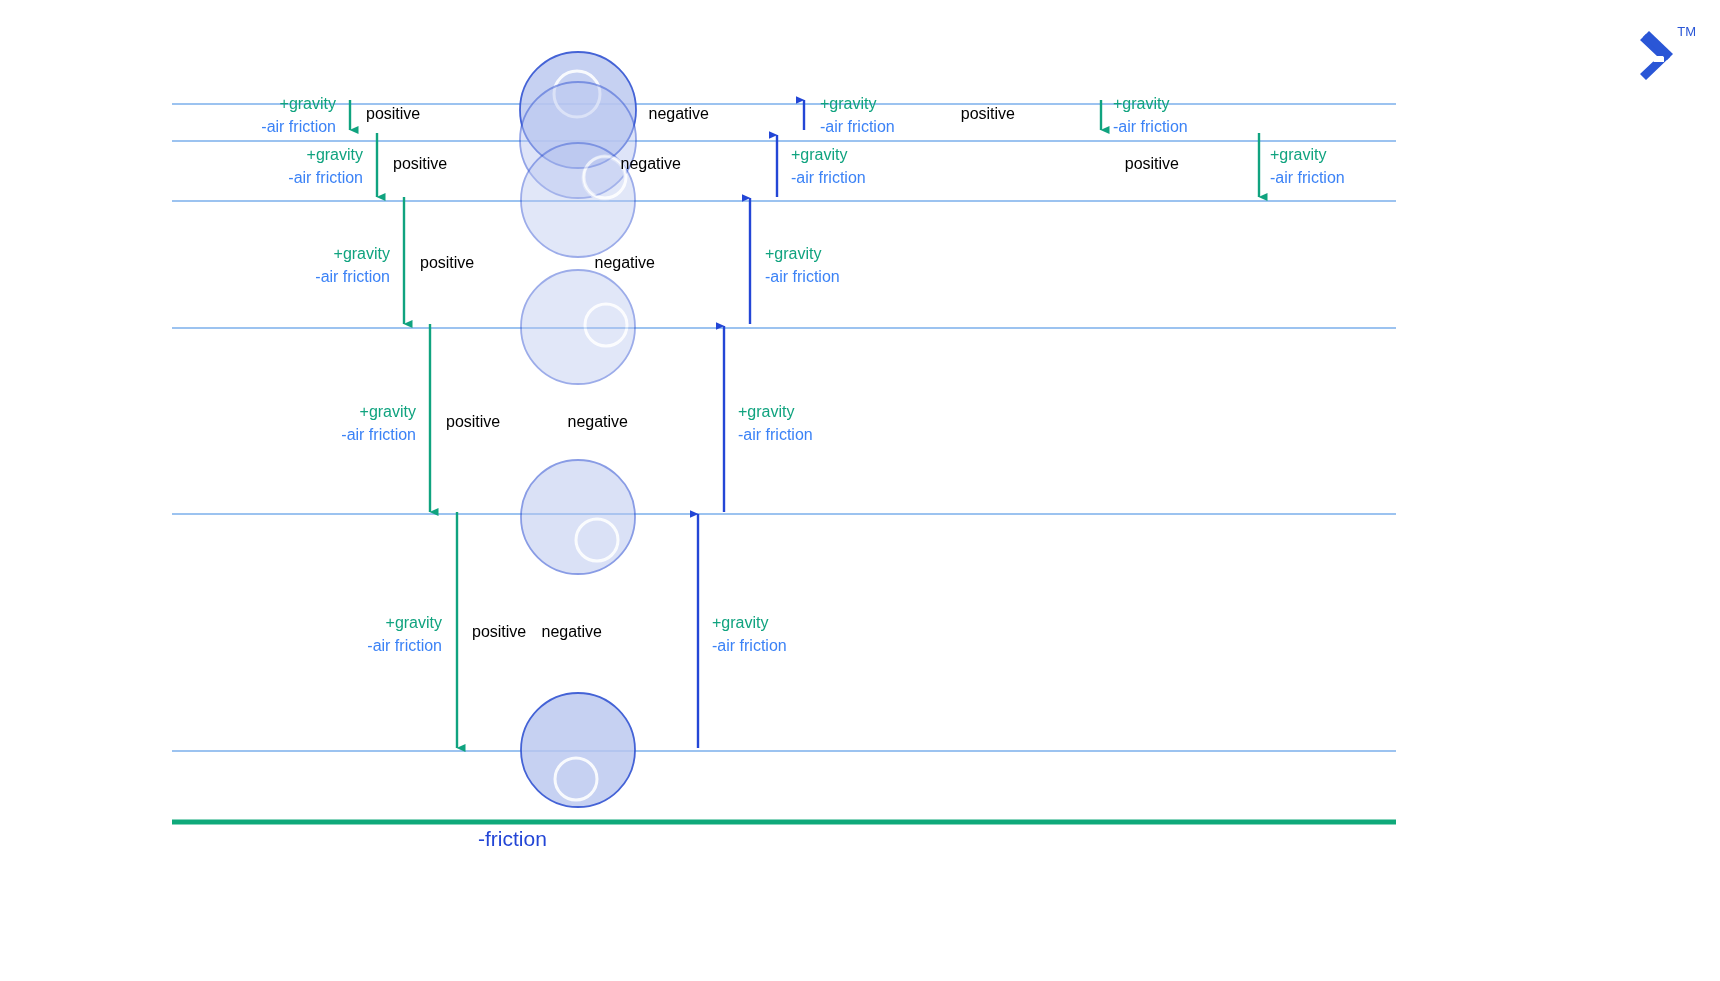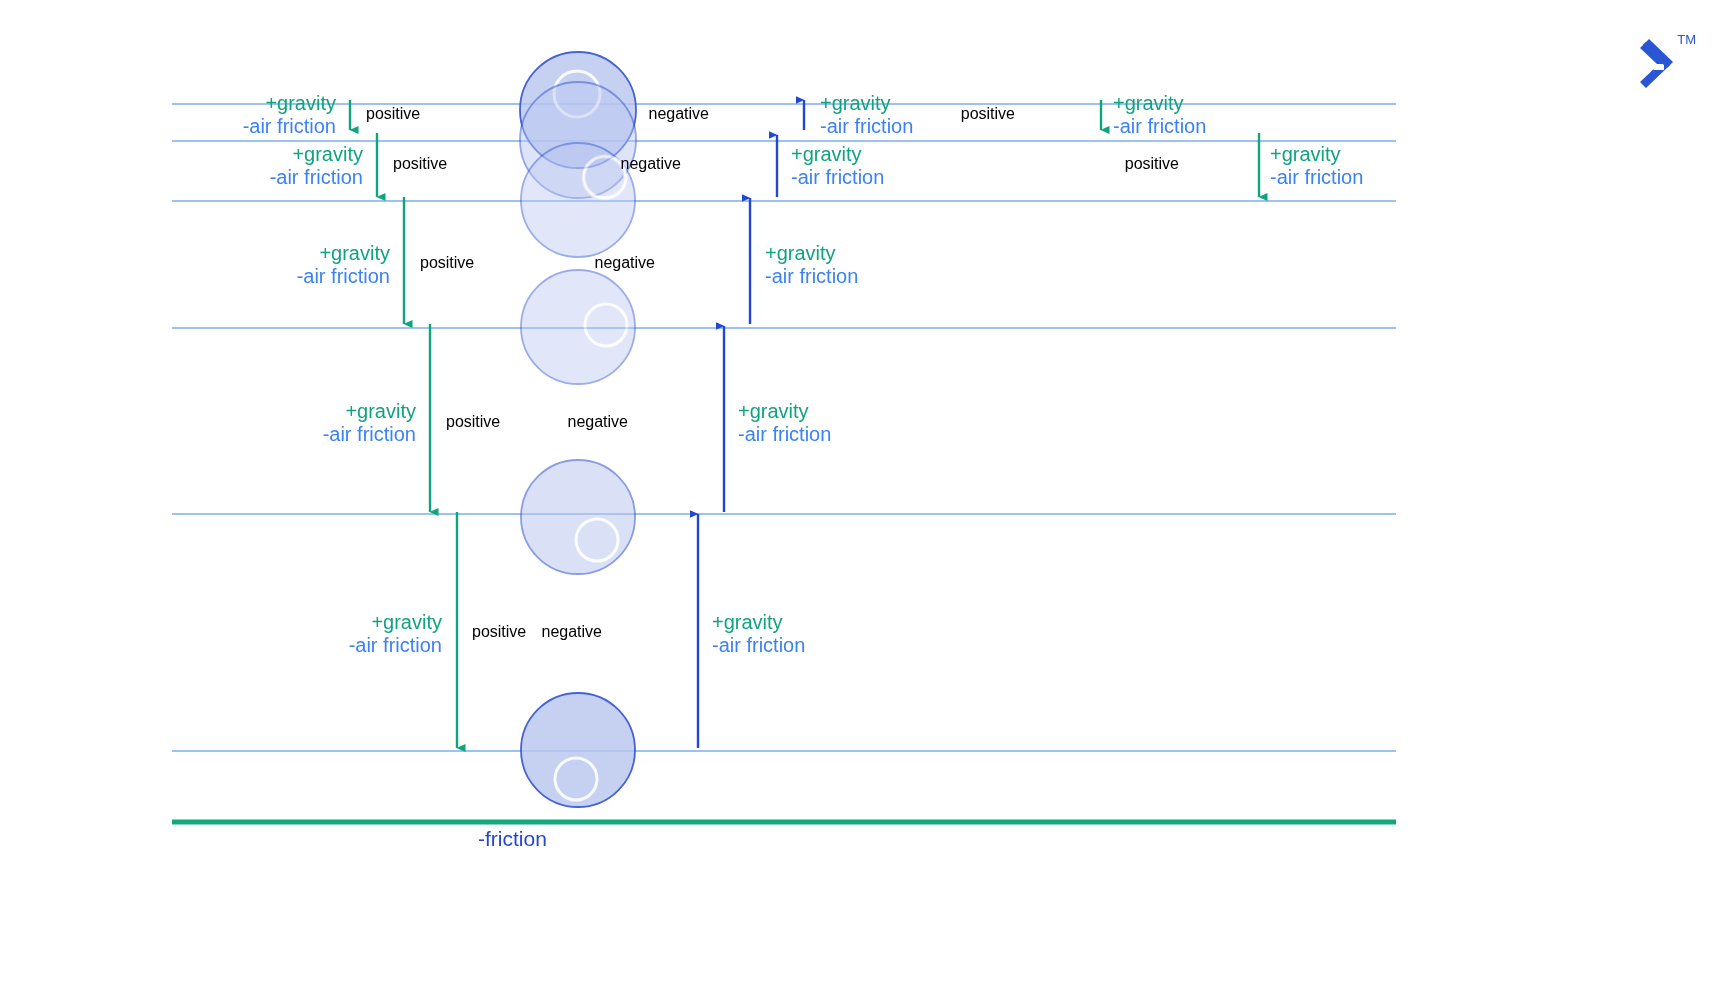--- a/index.html
+++ b/index.html
@@ -31,34 +31,33 @@
   .lbl {
     position: absolute;
     white-space: pre;
     font-size: 16px;
     line-height: 22px;
     font-family: "Liberation Sans", "DejaVu Sans", sans-serif;
   }
   .lbl.right  { text-align: right; }
   .lbl.left   { text-align: left; }
   .lbl.center { text-align: left; }
-  .force-lbl { font-size: 20px; line-height: 23px; }
+  .force-lbl { font-size: 16px; line-height: 23px; }
   .force-lbl .g { color: #10a37f; display: block; }
   .force-lbl .a { color: #3b82f6; display: block; }
   .friction-lbl {
     color: #2346d6;
     font-size: 21px;
   }
   #logo {
     position: absolute;
     right: 22px;
     top: 26px;
     width: 72px;
     height: 60px;
-    margin-top: 8px;
   }
 </style>
 </head>
 <body>
 
 <div id="stage">
 
   <svg id="diagram" viewBox="0 0 1720 981">
     <defs>
       <marker id="arrow-green-down" markerWidth="10" markerHeight="10" refX="5" refY="8.5" orient="auto" markerUnits="userSpaceOnUse">

